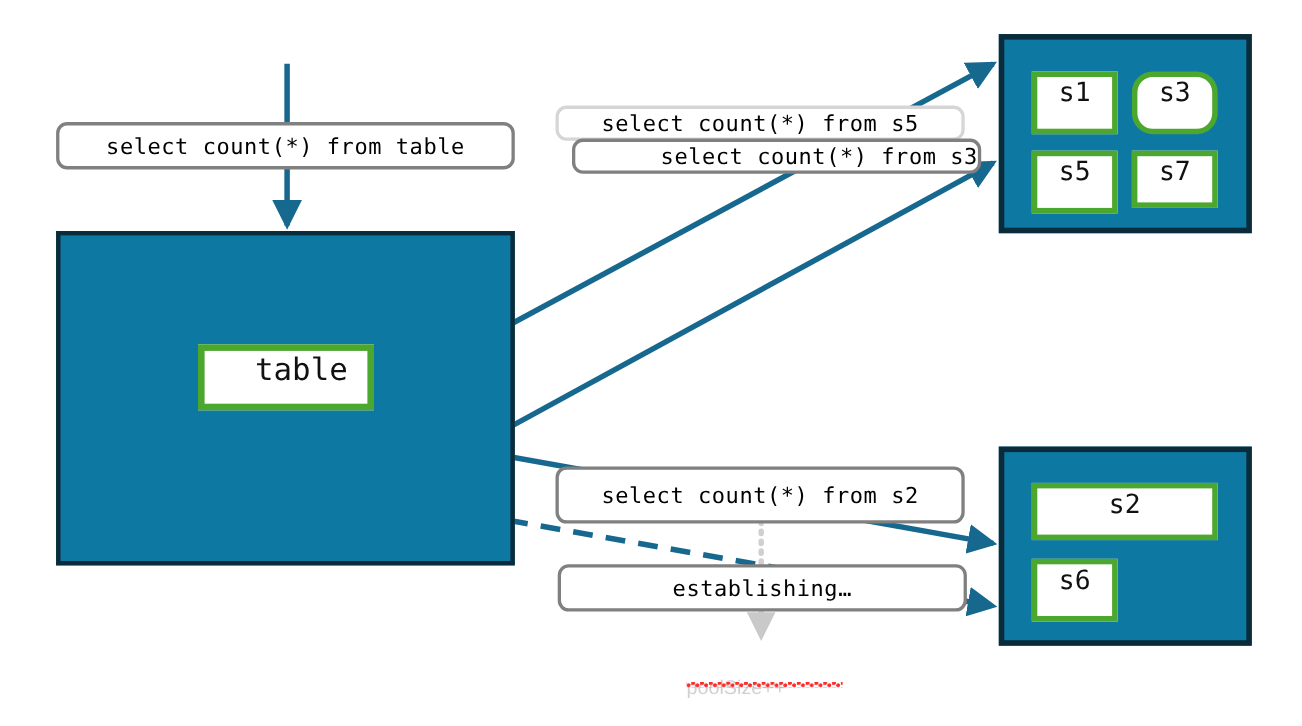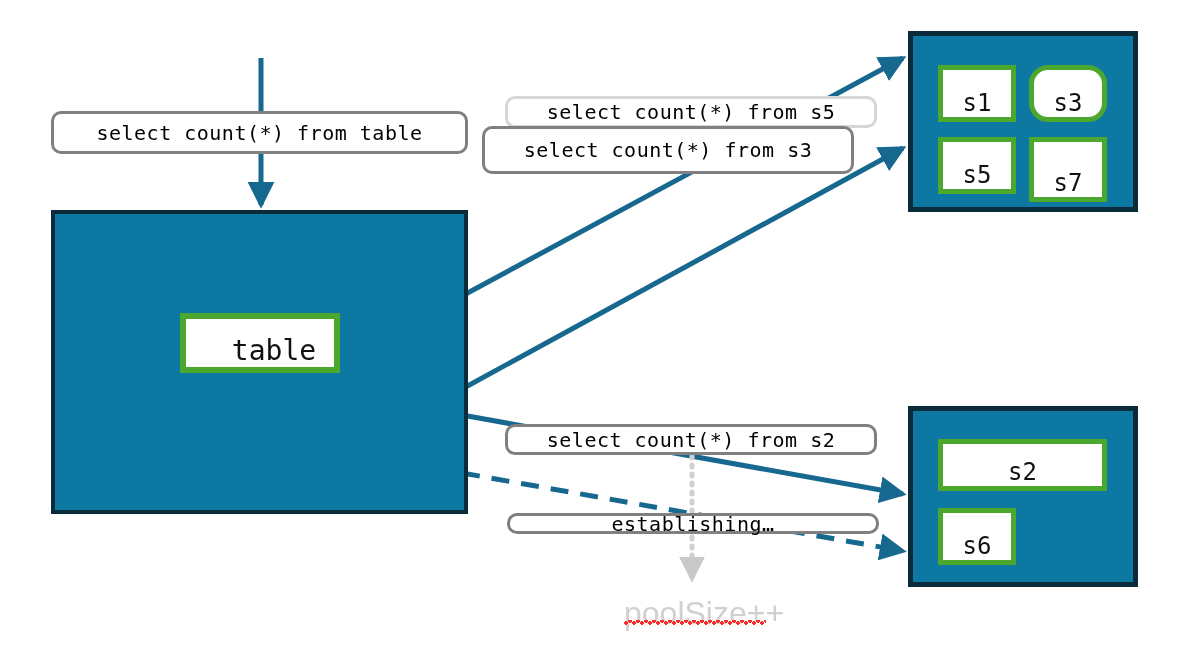--- a/index.html
+++ b/index.html
@@ -54,41 +54,42 @@
   .panel.table-panel {
     border-width: 4px;
   }
   
   .node {
     position: absolute;
     box-sizing: border-box;
     background: #ffffff;
     border: 5px solid #4ca72e;
     display: flex;
-    align-items: flex-end;
+    align-items: flex-start;
     justify-content: center;
     font-family: "DejaVu Sans Mono", "Liberation Mono", monospace;
     color: #111111;
     white-space: nowrap;
   }
   .node.big {
     font-size: 28px;
     border-width: 6px;
     padding-left: 28px;
   }
   .node.small {
     font-size: 24px;
   }
   
   .ghost-text {
     position: absolute;
     font-family: "Liberation Sans", "DejaVu Sans", sans-serif;
-    font-size: 32px;
+    font-size: 18px;
     color: #d0d0d0;
     white-space: nowrap;
+    margin-top: 20px;
   }
   .squiggle {
     position: absolute;
     height: 5px;
     background-image:
       radial-gradient(circle at 2px 3px, #ff2a2a 1.6px, rgba(255,255,255,0) 2px),
       radial-gradient(circle at 6px 1px, #ff2a2a 1.6px, rgba(255,255,255,0) 2px);
     background-size: 8px 5px;
     background-repeat: repeat-x;
   }
@@ -140,50 +141,50 @@
   <div class="panel table-panel" style="left:51px; top:210px; width:417px; height:304px;">
   </div>
   <div class="node big" style="left:180px; top:313px; width:160px; height:60px;">
     <span>table</span>
   </div>
 
   <div class="chip light" style="left:505px; top:96px; width:372px; height:32px;">
     <span>select count(*) from s5</span>
   </div>
 
-  <div class="chip" style="left:482px; top:126px; width:372px; height:48px;">
+  <div class="chip" style="left:520px; top:126px; width:372px; height:32px;justify-content:flex-end;">
     <span>select count(*) from s3</span>
   </div>
 
 
-  <div class="chip" style="left:505px; top:424px; width:372px; height:31px;">
+  <div class="chip" style="left:505px; top:424px; width:372px; height:52px;">
     <span>select count(*) from s2</span>
   </div>
 
-  <div class="chip" style="left:507px; top:513px; width:372px; height:21px;">
+  <div class="chip" style="left:507px; top:513px; width:372px; height:43px;">
     <span>establishing…</span>
   </div>
 
   <div class="ghost-text" style="left:624px; top:595px;">
     <span>poolSize++</span>
   </div>
   <div class="squiggle" style="left:624px; top:620px; width:142px;"></div>
 
   <div class="panel" style="left:908px; top:31px; width:230px; height:181px;">
   </div>
   <div class="node small" style="left:938px; top:65px; width:78px; height:57px;">
     <span>s1</span>
   </div>
   <div class="node small" style="left:1029px; top:65px; width:78px; height:57px;border-radius:19px;">
     <span>s3</span>
   </div>
   <div class="node small" style="left:938px; top:137px; width:78px; height:57px;">
     <span>s5</span>
   </div>
-  <div class="node small" style="left:1029px; top:137px; width:78px; height:65px;">
+  <div class="node small" style="left:1029px; top:137px; width:78px; height:52px;">
     <span>s7</span>
   </div>
 
   <div class="panel" style="left:908px; top:406px; width:230px; height:181px;">
   </div>
   <div class="node small" style="left:938px; top:439px; width:169px; height:52px;">
     <span>s2</span>
   </div>
   <div class="node small" style="left:938px; top:508px; width:78px; height:57px;">
     <span>s6</span>

